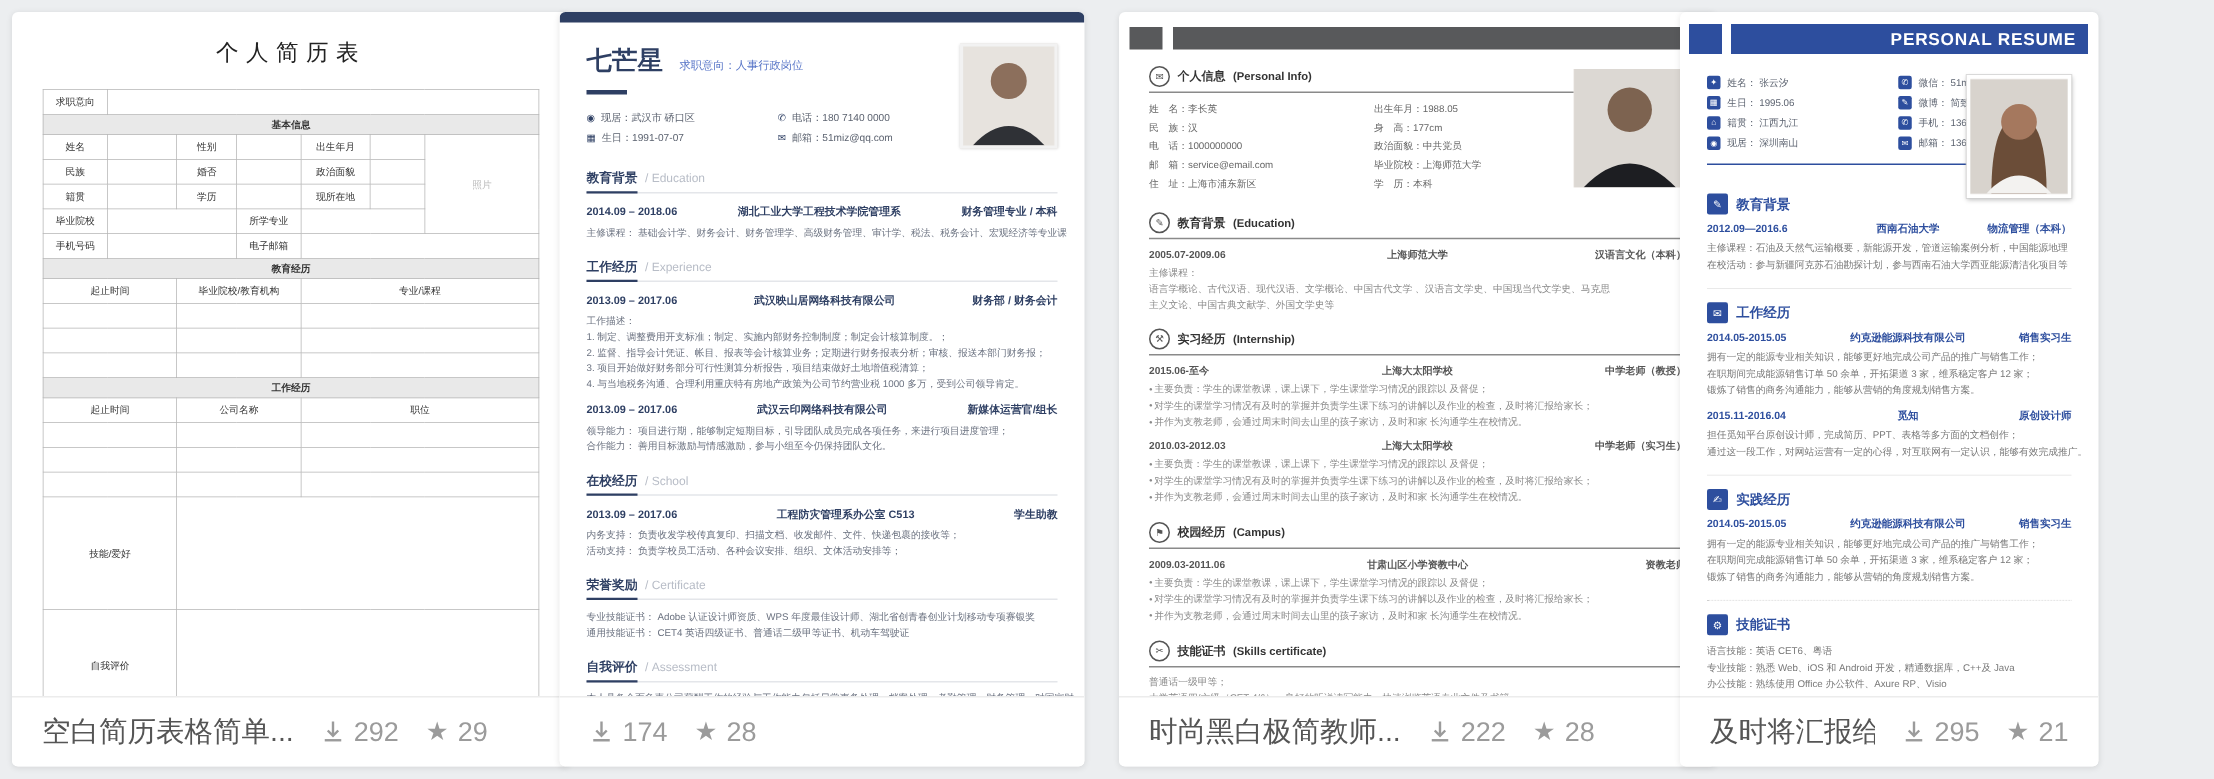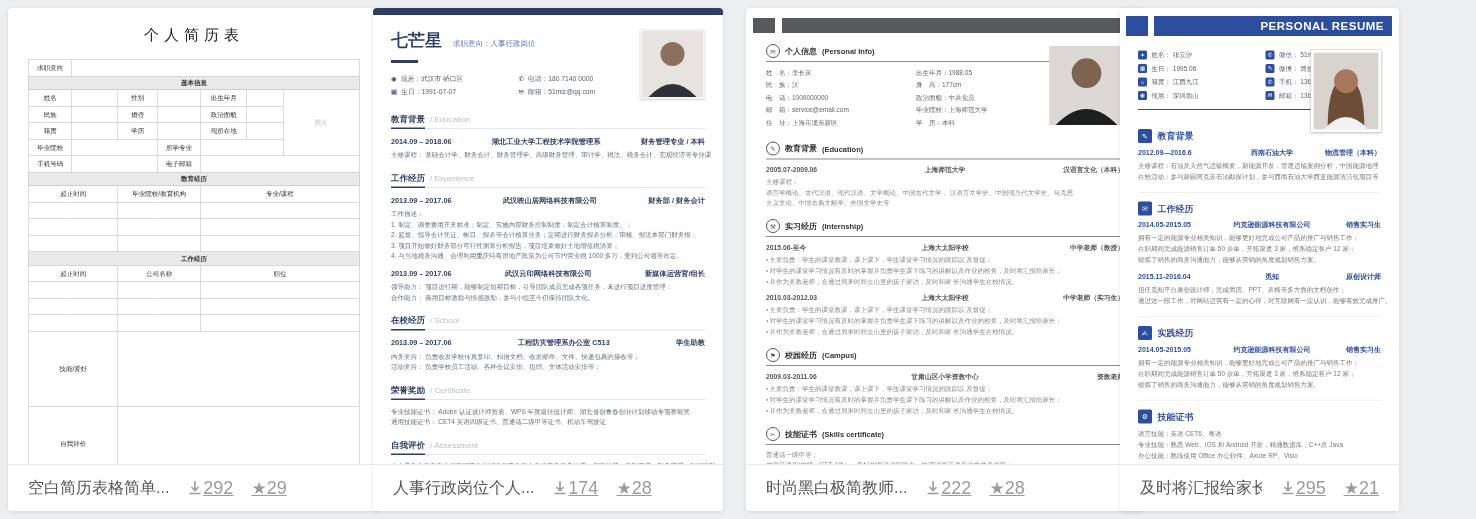--- a/index.html
+++ b/index.html
@@ -13,22 +13,22 @@
   .card1 { left:8px;    width:372px; }
   .card2 { left:373px;  width:350px; }
   .card3 { left:746px;  width:398px; }
   .card4 { left:1120px; width:279px; }
 
   .preview { height:456px; overflow:hidden; position:relative; }
   .inner { width:200%; transform:scale(.5); transform-origin:0 0; }
 
   .cfooter { height:47px; border-top:1px solid #ececec; display:flex; align-items:center;
     padding:0 20px; gap:18px; background:#fff; }
-  .cf-title { font-size:16px; color:#555; white-space:nowrap; overflow:hidden; }
-  .cf-stat { display:flex; align-items:center; gap:0; color:#9b9b9b; font-size:18px;text-decoration:underline; }
+  .cf-title { font-size:19px; color:#555; white-space:nowrap; overflow:hidden; }
+  .cf-stat { display:flex; align-items:center; gap:6px; color:#9b9b9b; font-size:18px; }
   .cf-star { color:#9b9b9b; font-size:17px; }
 
   
   .photo { background:#e9e6e2; overflow:hidden; flex-shrink:0; }
   .photo svg { display:block; width:100%; height:100%; }
 
   
   .r1 { padding:34px 0 0; }
   .r1-title { text-align:center; font-size:30px; color:#222; letter-spacing:10px; margin-bottom:28px; }
   .t1 { width:89%; margin:0 auto; border-collapse:collapse; table-layout:fixed; }
@@ -328,21 +328,20 @@
 
         <div class="r2-sec">
           <div class="r2-h"><span class="r2-hz">自我评价</span><span class="r2-he">/  Assessment</span></div>
           <div style="height:10px"></div>
           <div class="r2-line">本人具备全面负责公司薪酬工作的经验与工作能力包括日常事务处理、档案处理、考勤管理、财务管理、对国家财</div>
         </div>
       </div>
     </div>
   </div>
   <div class="cfooter">
-    <div class="cf-title">人事行政岗位个人...</div>
     <div class="cf-stat">
       <svg width="16" height="16" viewBox="0 0 16 16">
           <path d="M8 1v9M4.5 7L8 10.5 11.5 7" stroke="#9b9b9b" stroke-width="1.6" fill="none"></path>
           <path d="M2.5 13.5h11" stroke="#9b9b9b" stroke-width="1.6"></path>
         </svg>
       <span>174</span>
     </div>
     <div class="cf-stat">
       <span class="cf-star">★</span>
       <span>28</span>

